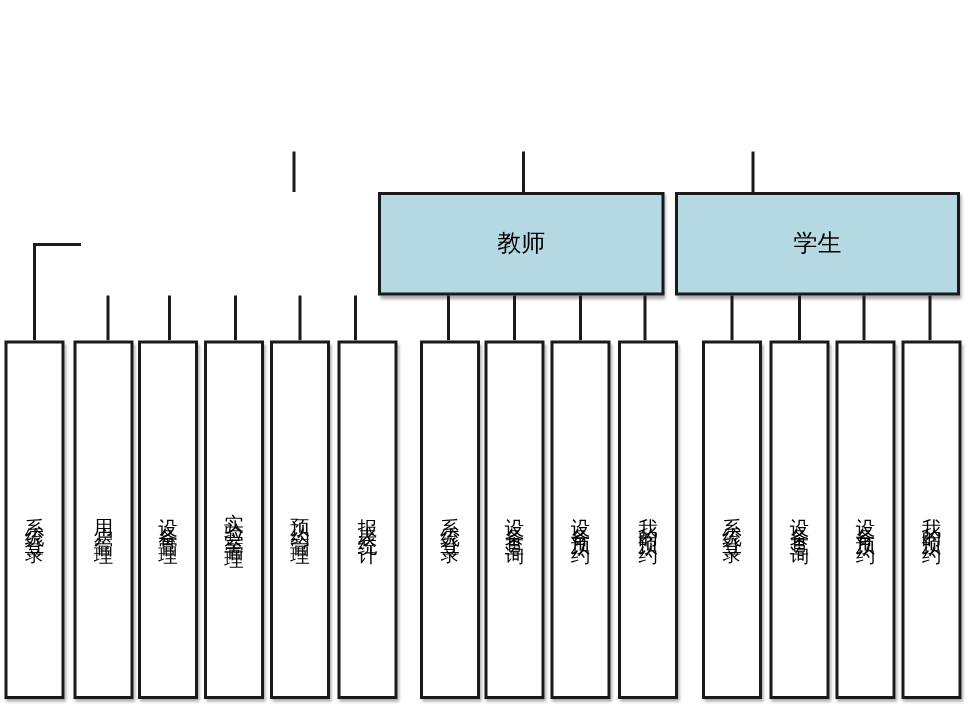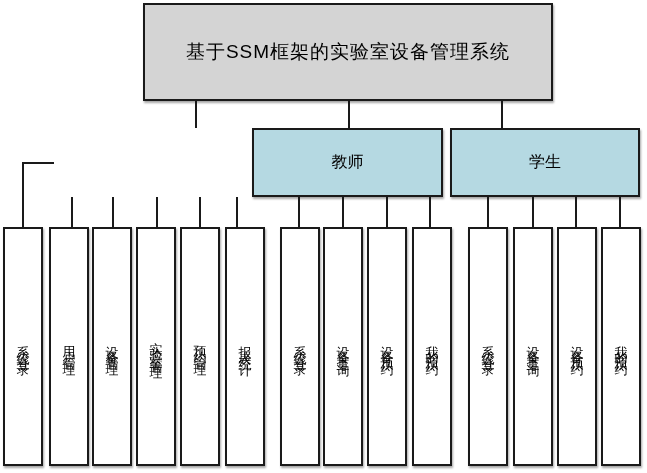--- a/index.html
+++ b/index.html
@@ -56,21 +56,20 @@
     background: #1a1a1a;
   }
   .vline { width: 2px; }
   .hline { height: 2px; }
 </style>
 </head>
 <body>
 
 <div id="canvas">
 
-  <div class="box root-box">基于SSM框架的实验室设备管理系统</div>
 
   <div class="line vline" style="left:195px; top:101px; height:27px;"></div>
   <div class="line vline" style="left:348px; top:101px; height:27px;"></div>
   <div class="line vline" style="left:501px; top:101px; height:27px;"></div>
 
   <div class="box role-box role-teacher">教师</div>
   <div class="box role-box role-student">学生</div>
 
   <div class="line hline" style="left:22px; top:162px; width:32px;"></div>
   <div class="line vline" style="left:22px; top:162px; height:65px;"></div>

